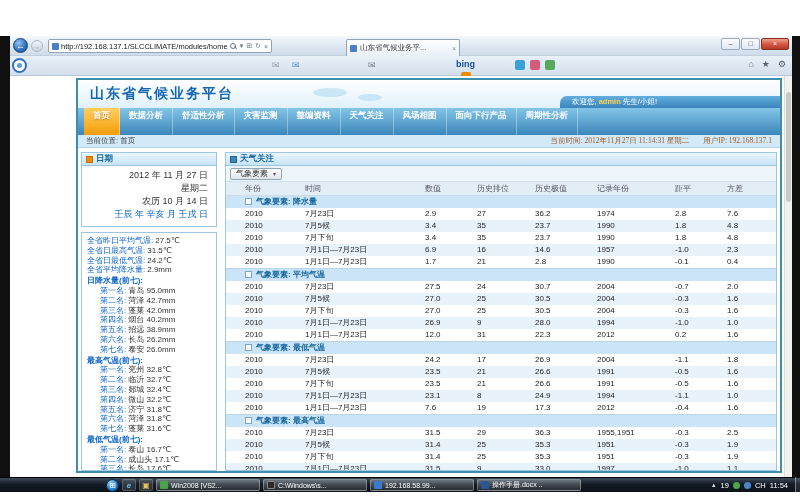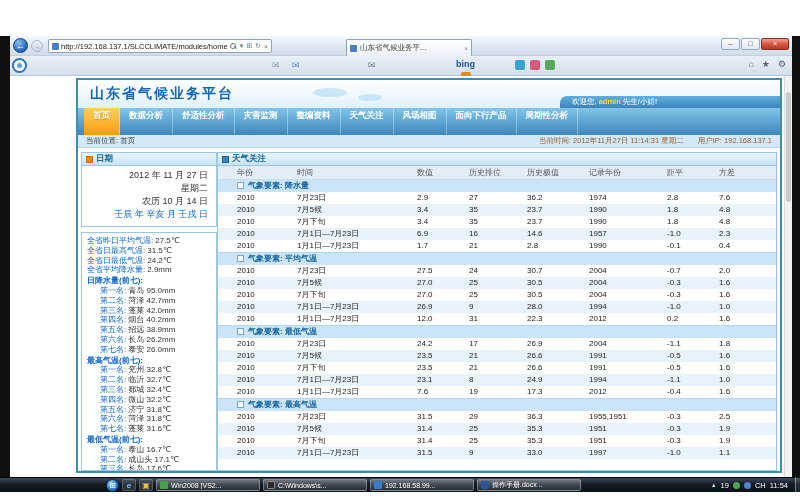--- a/index.html
+++ b/index.html
@@ -17,21 +17,21 @@
   .nav-btn{position:absolute;border-radius:50%;text-align:center;}
   .nav-btn.back{left:3px;top:2px;width:15px;height:15px;background:radial-gradient(circle at 35% 30%,#8fc2f2,#2f6fc0 60%,#1d4e92);border:1px solid #16406f;color:#fff;font-size:9px;line-height:14px;}
   .nav-btn.fwd{left:21px;top:4px;width:12px;height:12px;background:linear-gradient(#eef2f6,#cbd5e0);border:1px solid #aab7c5;color:#93a2b2;font-size:7px;line-height:11px;}
   .address-bar{position:absolute;left:38px;top:3px;width:224px;height:14px;background:#fff;border:1px solid #93a3b6;border-radius:2px;display:flex;align-items:center;padding:0 3px;gap:2px;}
   .favicon{width:7px;height:7px;background:#4a7ec8;border-radius:1px;flex:none;}
   .url{flex:1;font-size:7.5px;color:#222;white-space:nowrap;overflow:hidden;}
   .addr-icons{display:flex;gap:3px;font-size:7px;color:#667585;align-items:center;}
   .mag{width:7px;height:7px;position:relative;display:inline-block;}
   .mag::before{content:"";position:absolute;left:0;top:0;width:4px;height:4px;border:1px solid #667585;border-radius:50%;}
   .mag::after{content:"";position:absolute;left:4.5px;top:4.5px;width:3px;height:1px;background:#667585;transform:rotate(45deg);}
-  .tab{position:absolute;left:336px;top:3px;width:126px;height:17px;background:linear-gradient(#ffffff,#e9f0f7);border:1px solid #93a3b6;border-bottom:none;border-radius:2px 2px 0 0;display:flex;align-items:center;gap:3px;padding:0 3px;}
+  .tab{position:absolute;left:336px;top:3px;width:114px;height:17px;background:linear-gradient(#ffffff,#e9f0f7);border:1px solid #93a3b6;border-bottom:none;border-radius:2px 2px 0 0;display:flex;align-items:center;gap:3px;padding:0 3px;}
   .tab-title{flex:1;font-size:7.5px;color:#333;white-space:nowrap;overflow:hidden;}
   .tab-close{font-size:6.5px;color:#7b8a99;}
   .win-controls{position:absolute;right:3px;top:2px;display:flex;}
   .wc{width:19px;height:12px;margin-left:1px;background:linear-gradient(#fbfdff,#dfe8f2);border:1px solid #9aa9bb;border-radius:2px;font-size:7px;line-height:10px;text-align:center;color:#445;}
   .wc.close{width:28px;background:linear-gradient(#f2a08c,#d35440 55%,#b23b28);color:#fff;border-color:#8d2f1f;}
   .chrome-cmd{position:relative;height:20px;background:linear-gradient(#e9f1f8,#d3dfec);border-bottom:1px solid #b7c6d6;}
   .round-logo{position:absolute;left:2px;top:2px;width:15px;height:15px;border-radius:50%;background:#fff;border:2px solid #2f6fc0;}
   .round-logo::after{content:"";position:absolute;left:3px;top:3px;width:5px;height:5px;border-radius:50%;background:#5aa0e0;}
   .cmd-mail{position:absolute;top:4px;font-size:9px;}
   .bing-box{position:absolute;left:446px;top:3px;display:flex;align-items:center;gap:3px;flex-direction:column;}
@@ -52,23 +52,23 @@
   .cloud{position:absolute;background:rgba(170,215,240,.55);border-radius:50%;}
   .cloud.c1{left:235px;top:8px;width:34px;height:9px;}
   .cloud.c2{left:280px;top:14px;width:24px;height:7px;}
   .welcome-bar{position:absolute;right:0;bottom:0;width:220px;height:12px;background:linear-gradient(#62aede,#3b84bb);border-radius:7px 0 0 0;color:#fff;font-size:7.5px;line-height:12px;padding-left:12px;white-space:nowrap;overflow:hidden;}
   .welcome-user{color:#ffd24a;font-weight:bold;}
   .nav-bar{height:27px;background:linear-gradient(#83c5e8,#3c86ba);display:flex;padding-left:6px;flex:none;overflow:hidden;}
   .nav-item{font-size:8.5px;font-weight:bold;color:#fff;line-height:15px;padding:0 9px;border-right:1px solid rgba(255,255,255,.35);white-space:nowrap;cursor:pointer;}
   .nav-item.active{background:linear-gradient(#ffcf5e,#f59d0a);text-shadow:0 1px 1px rgba(120,60,0,.45);}
   .status-bar{height:13px;background:#d2eaf8;border-bottom:1px solid #b5d6ea;display:flex;justify-content:space-between;align-items:center;font-size:7.5px;padding:0 8px;flex:none;}
   .status-left{color:#333;white-space:nowrap;}
-  .status-right{white-space:nowrap;}
+  .status-right{white-space:nowrap;font-family:Liberation Serif, serif;}
   .status-right span{margin-left:12px;color:#9c5a28;}
-  .content{flex:1;display:flex;gap:0;padding:4px 3px 0;min-height:0;overflow:hidden;}
+  .content{flex:1;display:flex;gap:8px;padding:4px 3px 0;min-height:0;overflow:hidden;}
 
   
   .sidebar{width:136px;flex:none;display:flex;flex-direction:column;gap:5px;min-height:0;overflow:hidden;}
   .panel{border:1px solid #9cc6e2;background:#fff;}
   .panel.grow{flex:1;overflow:hidden;}
   .panel-header{height:13px;background:linear-gradient(#eaf6fd,#c6e3f5);border-bottom:1px solid #9cc6e2;display:flex;align-items:center;gap:3px;padding:0 4px;}
   .panel-icon{width:7px;height:7px;background:#f08a00;border:1px solid #c96f00;flex:none;}
   .panel-icon.blue{background:#3c86ba;border-color:#27618c;}
   .panel-title{font-size:8.5px;font-weight:bold;color:#14669e;white-space:nowrap;overflow:hidden;}
   .date-body{padding:3px 8px 5px;text-align:right;font-size:9px;line-height:13px;color:#333;}
@@ -233,20 +233,26 @@
                   <div class="rank-line"><span class="lbl">第二名:</span><span class="val">成山头 17.1℃</span></div>
                   <div class="rank-line"><span class="lbl">第三名:</span><span class="val">长岛 17.6℃</span></div>
                 </div>
             </div>
           </div>
           <div class="main-panel">
             <div class="panel-header">
               <span class="panel-icon blue"></span>
               <span class="panel-title">天气关注</span>
             </div>
+            <div class="main-toolbar">
+              <div class="filter-btn">
+                <span>气象要素</span>
+                <span class="filter-caret">▾</span>
+              </div>
+            </div>
             <table class="data">
               <colgroup>
                 <col style="width:16px">
                   <col style="width:60px">
                   <col style="width:120px">
                   <col style="width:52px">
                   <col style="width:58px">
                   <col style="width:62px">
                   <col style="width:78px">
                   <col style="width:52px">

